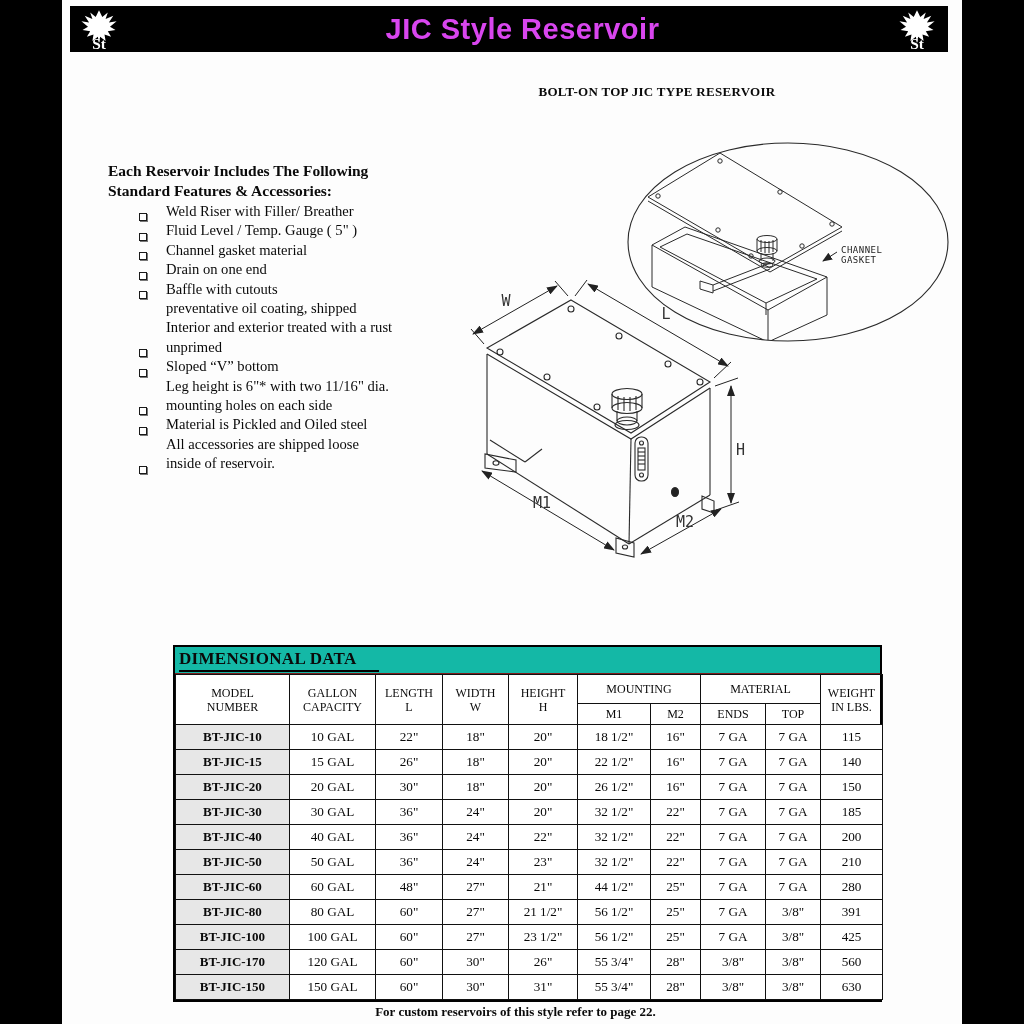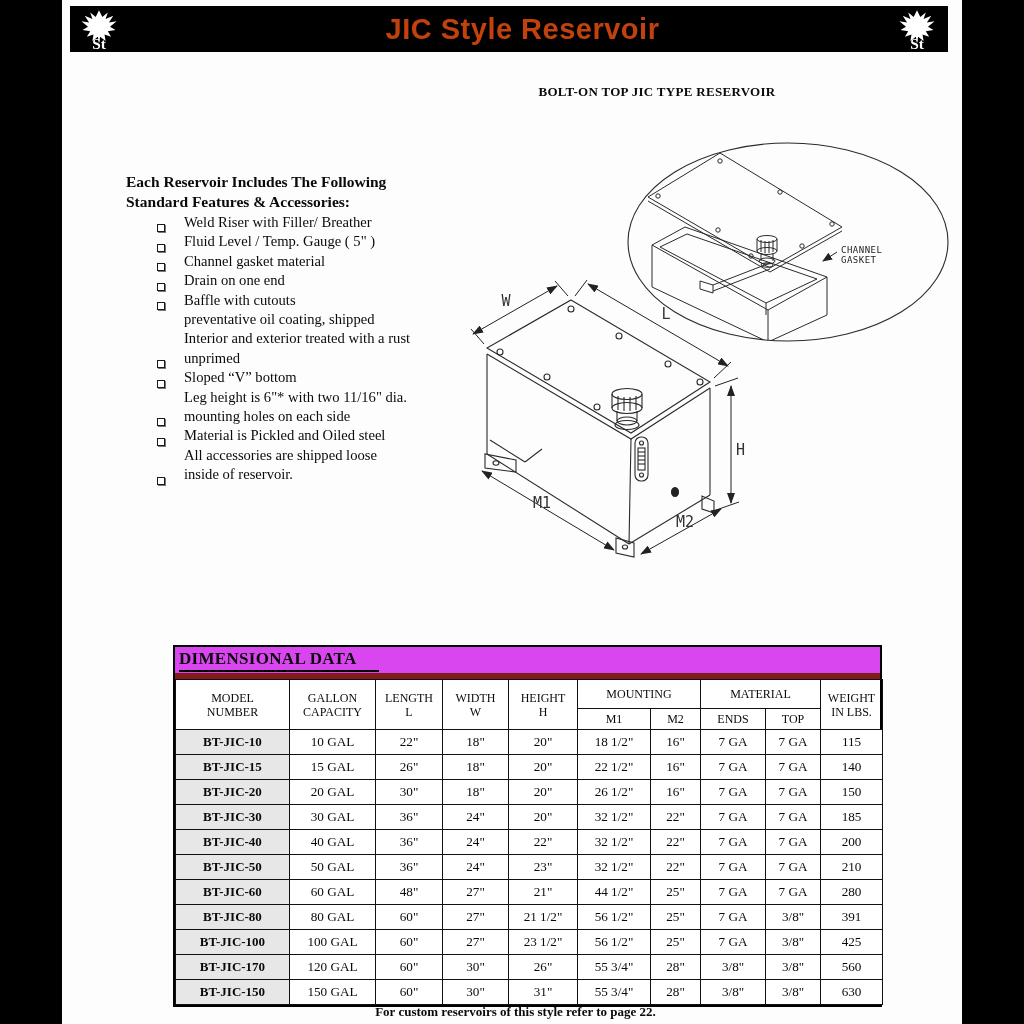--- a/index.html
+++ b/index.html
@@ -5,45 +5,45 @@
   * { margin:0; padding:0; box-sizing:border-box; }
   body { background:#fff; }
   .sheet { position:relative; width:1024px; height:1024px; background:#fdfdfd; overflow:hidden;
            font-family:"Liberation Serif", serif; color:#0a0a0a; }
   .band { position:absolute; top:0; width:62px; height:1024px; background:#000; }
   .band.left { left:0; } .band.right { left:962px; }
 
   
   .header-bar { position:absolute; left:70px; top:6px; width:878px; height:46px; background:#000; }
   .header-title { position:absolute; left:0; right:0; top:0; height:46px; line-height:46px;
-                  text-align:center; color:#c2410c; font-family:"Liberation Sans", sans-serif;
+                  text-align:center; color:#d946ef; font-family:"Liberation Sans", sans-serif;
                   font-weight:bold; font-size:29px; letter-spacing:0.5px;padding-left:27px; }
   .logo { position:absolute; top:1px; width:46px; height:44px; }
   .logo.l { left:6px; } .logo.r { right:8px; }
 
   .subtitle { position:absolute; left:433px; top:84px; width:448px; text-align:center;
               font-weight:bold; font-size:13px; letter-spacing:0.3px; }
 
   
-  .features { position:absolute; left:126px; top:161px; width:356px;margin-top:11px; }
+  .features { position:absolute; left:108px; top:161px; width:356px; }
   .feat-head { font-weight:bold; font-size:15.5px; line-height:19.5px; }
   .feat-list { margin-top:2px; }
   .feat-item { display:flex; align-items:flex-end; }
   .bullet { flex:none; width:8px; height:8px; border:1.3px solid #1a1a1a;
             margin:6px 19px 0 31px; background:#fff; box-shadow:1px 1px 0 #777; }
   .feat-text { font-size:14.6px; line-height:19.4px; }
 
   
   .svgbox { position:absolute; }
   svg text.dim { font-family:"DejaVu Sans Mono", monospace; font-size:15px; fill:#333; }
   svg text.callout { font-family:"DejaVu Sans Mono", monospace; font-size:9px; fill:#222; letter-spacing:0.5px; }
 
   
   .table-wrap { position:absolute; left:173px; top:645px; width:709px; border:2px solid #000; background:#fff; }
-  .tbl-title-row { background:#d946ef; padding:2px 4px 1px 4px; border-bottom:6px solid #7f1d1d; }
+  .tbl-title-row { background:#14b8a6; padding:2px 4px 1px 4px; border-bottom:1px solid #7f1d1d; }
   .tbl-title { display:inline-block; font-weight:bold; font-size:17px; letter-spacing:0.3px;
                border-bottom:2.5px solid #000; padding:0 22px 1px 0; }
   table { border-collapse:collapse; width:100%; table-layout:fixed; }
   th, td { border:1.5px solid #111; text-align:center; vertical-align:middle;
            font-weight:normal; font-size:12.5px; padding:1px 2px; }
   thead th { font-size:12px; line-height:14px; height:29px; }
   thead tr.sub th { height:21px; }
   tbody th.model-cell { background:#e7e7e7; font-weight:bold; font-size:13px; }
   tbody td { font-size:13.2px; height:25px; background:#fff; }
 

